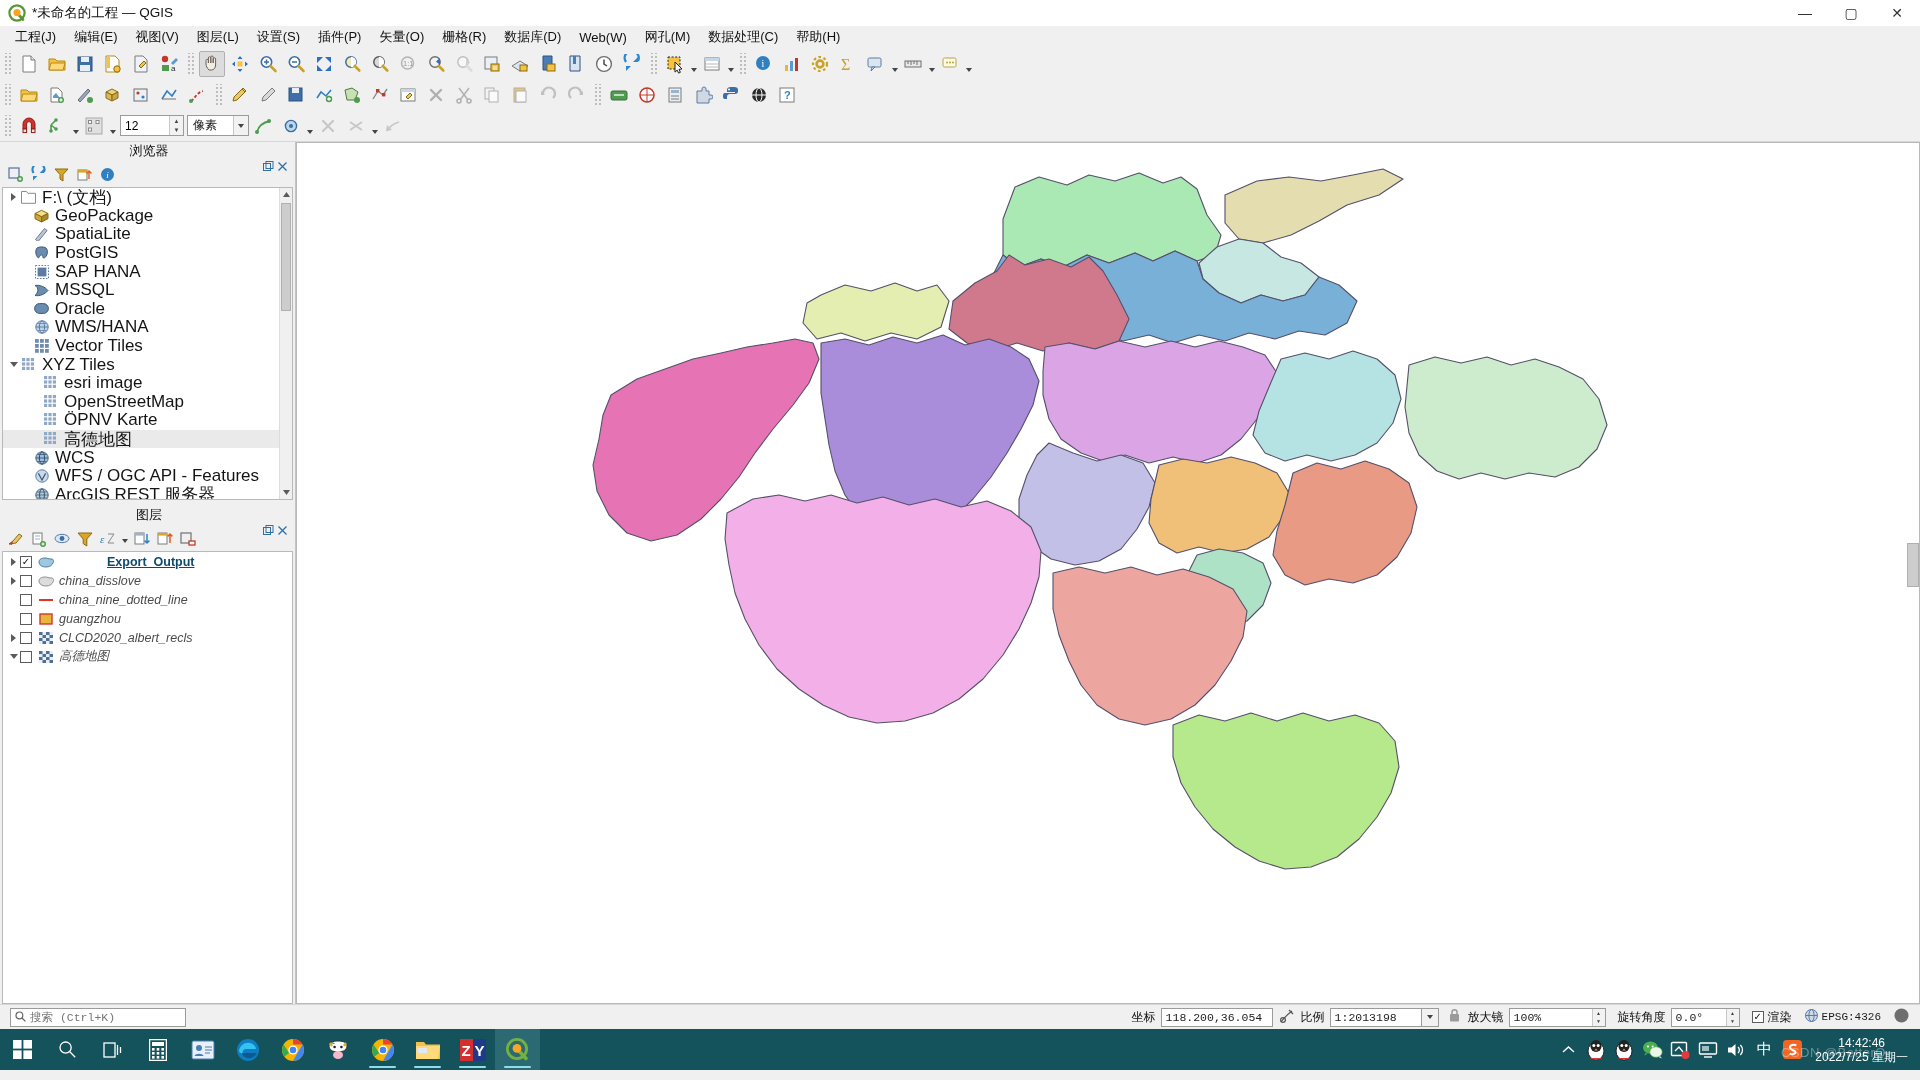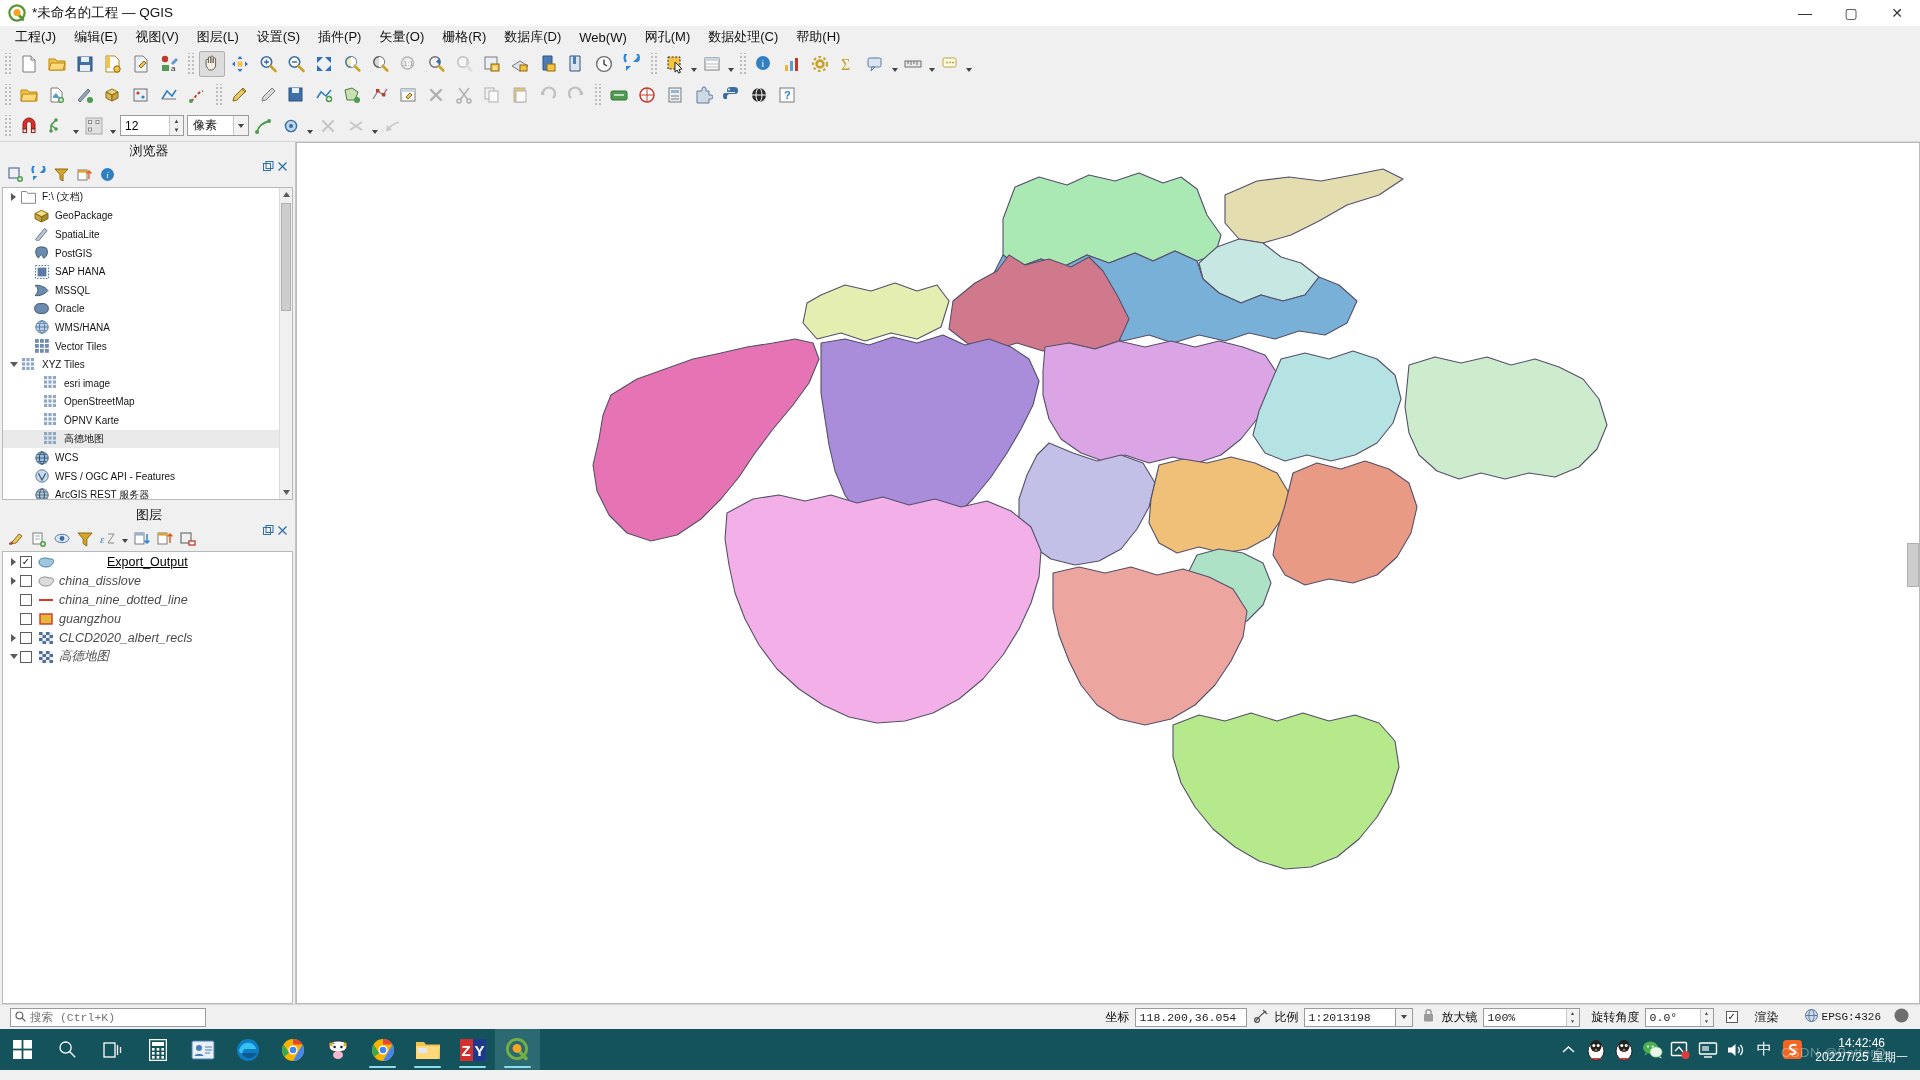--- a/index.html
+++ b/index.html
@@ -61,48 +61,48 @@
                 font-size:13px; color:#111; background:#f0f0f0;flex-direction:column; }
   .panel-title .pbtns{ margin-left:auto; display:flex; gap:3px; padding-right:3px;}
   .panel-title .pbtn{ width:11px;height:11px; position:relative;}
   .panel-tools{ height:25px; display:flex; align-items:center; gap:2px; padding-left:5px;
                 background:#f0f0f0; }
   .ptool{ width:21px;height:21px;display:flex;align-items:center;justify-content:center;
           border:1px solid transparent;border-radius:2px;}
   .tree{ flex:1; background:#fff; border:1px solid #b9b9b9; margin:0 2px 0 2px; overflow:hidden;
          position:relative;}
   .tree-scroll{ position:absolute; inset:0; overflow:hidden; }
-  .row{ height:18.6px; display:flex; align-items:center; font-size:10px; white-space:nowrap;
+  .row{ height:18.6px; display:flex; align-items:center; font-size:17px; white-space:nowrap;
         padding-left:4px; }
   .row.sel{ background:#eaeaea; }
   .arrow{ width:13px; display:flex; align-items:center; justify-content:center; }
   .arrow i.r{width:0;height:0;border-top:4px solid transparent;border-bottom:4px solid transparent;border-left:5px solid #5a5a5a;display:block;}
   .arrow i.d{width:0;height:0;border-left:4px solid transparent;border-right:4px solid transparent;border-top:5px solid #5a5a5a;display:block;}
   .ico{ width:17px; height:16px; margin-right:5px; display:flex; align-items:center; justify-content:center;}
   .lbl{ color:#141414; }
   
   .vscroll{ position:absolute; right:0; top:0; bottom:0; width:13px; background:#f0f0f0;
             border-left:1px solid #dcdcdc;}
   .vscroll .up,.vscroll .dn{ height:13px; background:#f0f0f0; display:flex;align-items:center;justify-content:center;}
   .vscroll .thumb{ position:absolute; left:1px; right:1px; background:#cdcdcd; border:1px solid #b0b0b0;}
   
   .lrow{ height:19px; display:flex; align-items:center; font-size:12.5px; padding-left:4px;}
   .chk{ width:12px;height:12px;border:1px solid #5c5c5c;background:#fff;margin-right:5px;
         display:flex;align-items:center;justify-content:center;font-size:10px;color:#111;line-height:1;}
   .lname{ font-style:italic; color:#4a4a4a;}
-  .lname.bold{ font-style:normal; font-weight:normal; color:#000000; text-decoration:underline;padding-left:48px;}
+  .lname.bold{ font-style:normal; font-weight:bold; color:#0c4a6e; text-decoration:underline;padding-left:48px;}
   
   #canvaswrap{ flex:1; position:relative; background:#ffffff; border:1px solid #b9b9b9; }
   #mapcanvas{ position:absolute; inset:0; overflow:hidden; background:#fff;}
   #mapcanvas svg{ position:absolute; left:0; top:0;}
   .edge-scroll{ position:absolute; right:0; width:12px; background:#f0f0f0;}
   
   #statusbar{ height:25px; background:#f0f0f0; display:flex; align-items:center; gap:0;
               border-top:1px solid #d6d6d6; padding:0 4px;}
-  #searchbox{ width:196px; height:19px; border:1px solid #9b9b9b; background:#fff; display:flex;
+  #searchbox{ width:176px; height:19px; border:1px solid #9b9b9b; background:#fff; display:flex;
               align-items:center; padding-left:4px; gap:4px; margin-left:6px;}
   #searchbox input{ border:0;outline:0;font-size:11.5px;width:160px;
      font-family:"Liberation Mono","DejaVu Sans Mono",monospace; color:#555; background:transparent;}
   .sb-lbl{ font-size:12px; color:#111; margin:0 5px 0 8px; white-space:nowrap;}
   .sb-field{ height:19px; border:1px solid #9b9b9b; background:#fff; display:flex; align-items:center;
              padding:0 4px; font-size:11.5px; color:#222;
              font-family:"Liberation Mono","DejaVu Sans Mono",monospace;}
   .sb-spin{ display:flex; align-items:center; height:19px; border:1px solid #9b9b9b; background:#fff;}
   .sb-spin .v{ padding:0 4px; font-size:11.5px; font-family:"Liberation Mono","DejaVu Sans Mono",monospace;}
   .sb-spin .b{ width:13px;height:17px;border-left:1px solid #c8c8c8;background:#f2f2f2;
@@ -1176,21 +1176,21 @@
     <span class="sb-lbl" style="margin:0 5px 0 12px;">旋转角度</span>
     <span class="sb-spin">
       <span class="v" style="width:54px;">0.0°</span>
       <span class="b">
           <span>▲</span>
           <span>▼</span>
         </span>
     </span>
     <span style="display:flex;align-items:center;margin-left:12px;">
       <span class="chk" style="margin-right:4px;">✓</span>
-      <span class="sb-lbl" style="margin:13px;">渲染</span>
+      <span class="sb-lbl" style="margin:0;">渲染</span>
     </span>
     <span style="display:flex;align-items:center;margin-left:12px;">
       <span>
         <svg width="15" height="15" viewBox="0 0 15 15">
             <circle cx="7.5" cy="7.5" r="6" fill="#cfd9e3" stroke="#5a7ca5"></circle>
             <ellipse cx="7.5" cy="7.5" rx="2.6" ry="6" fill="none" stroke="#5a7ca5"></ellipse>
             <path d="M1.5 7.5h12" stroke="#5a7ca5"></path>
           </svg>
       </span>
       <span style="font-size:11px;margin-left:3px;font-family:'Liberation Mono',monospace;">EPSG:4326</span>

